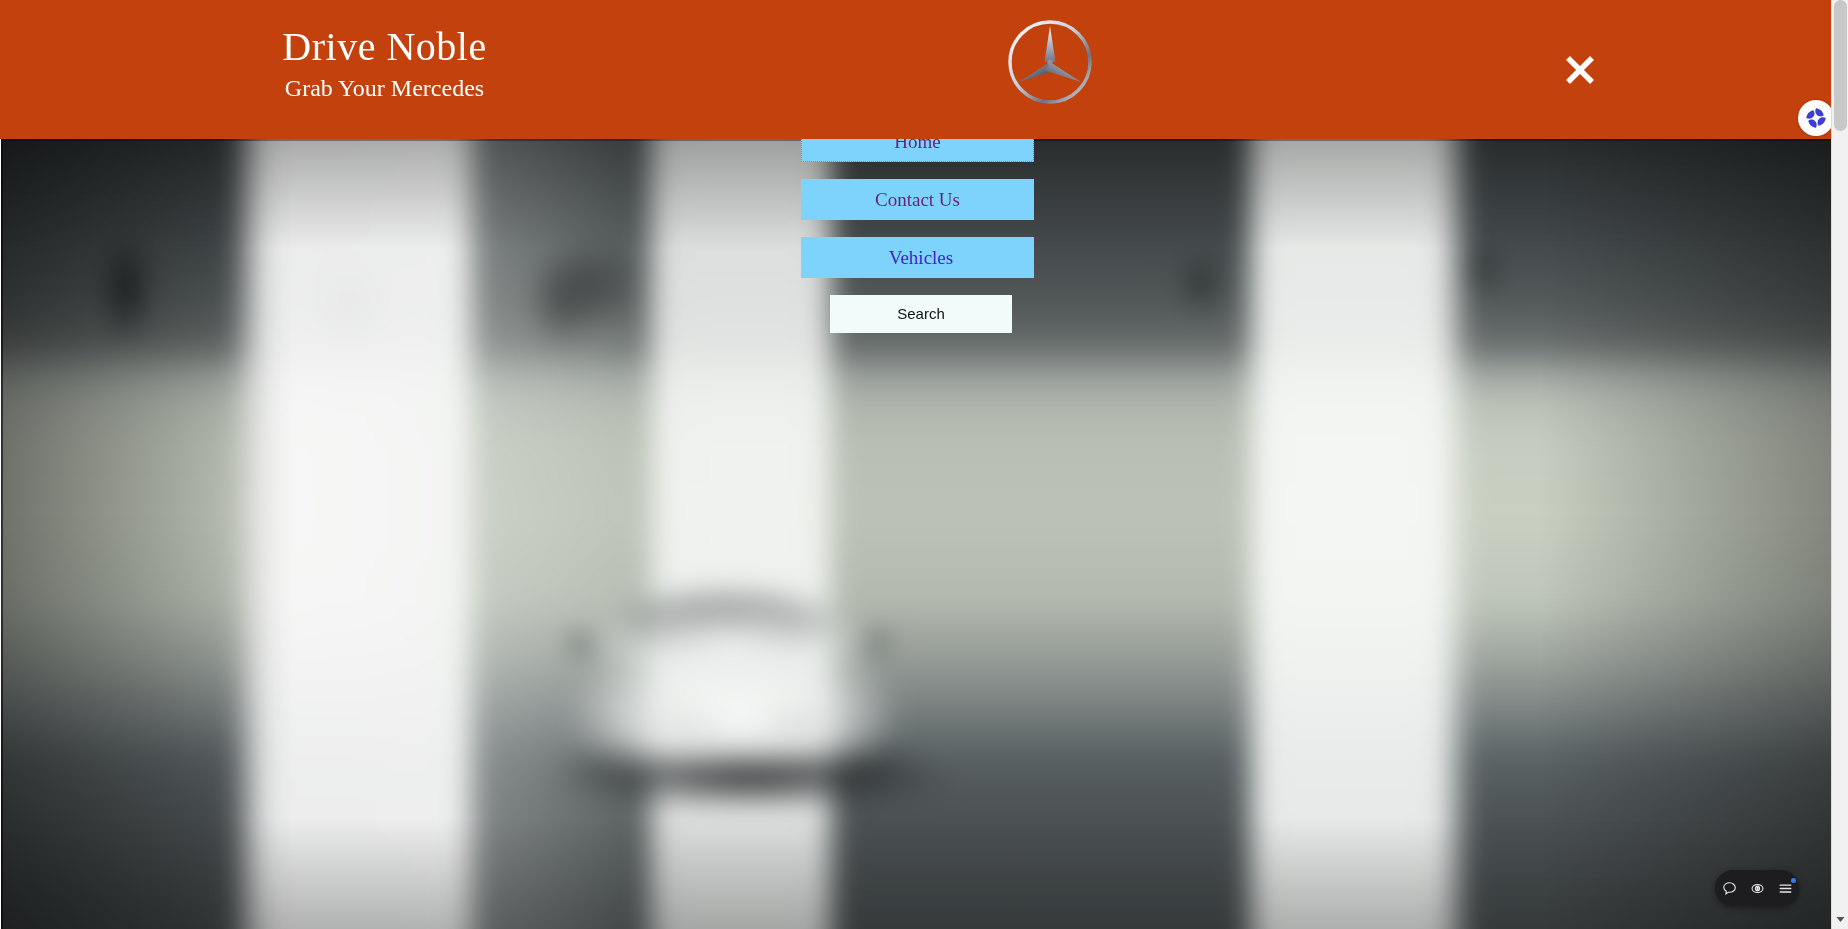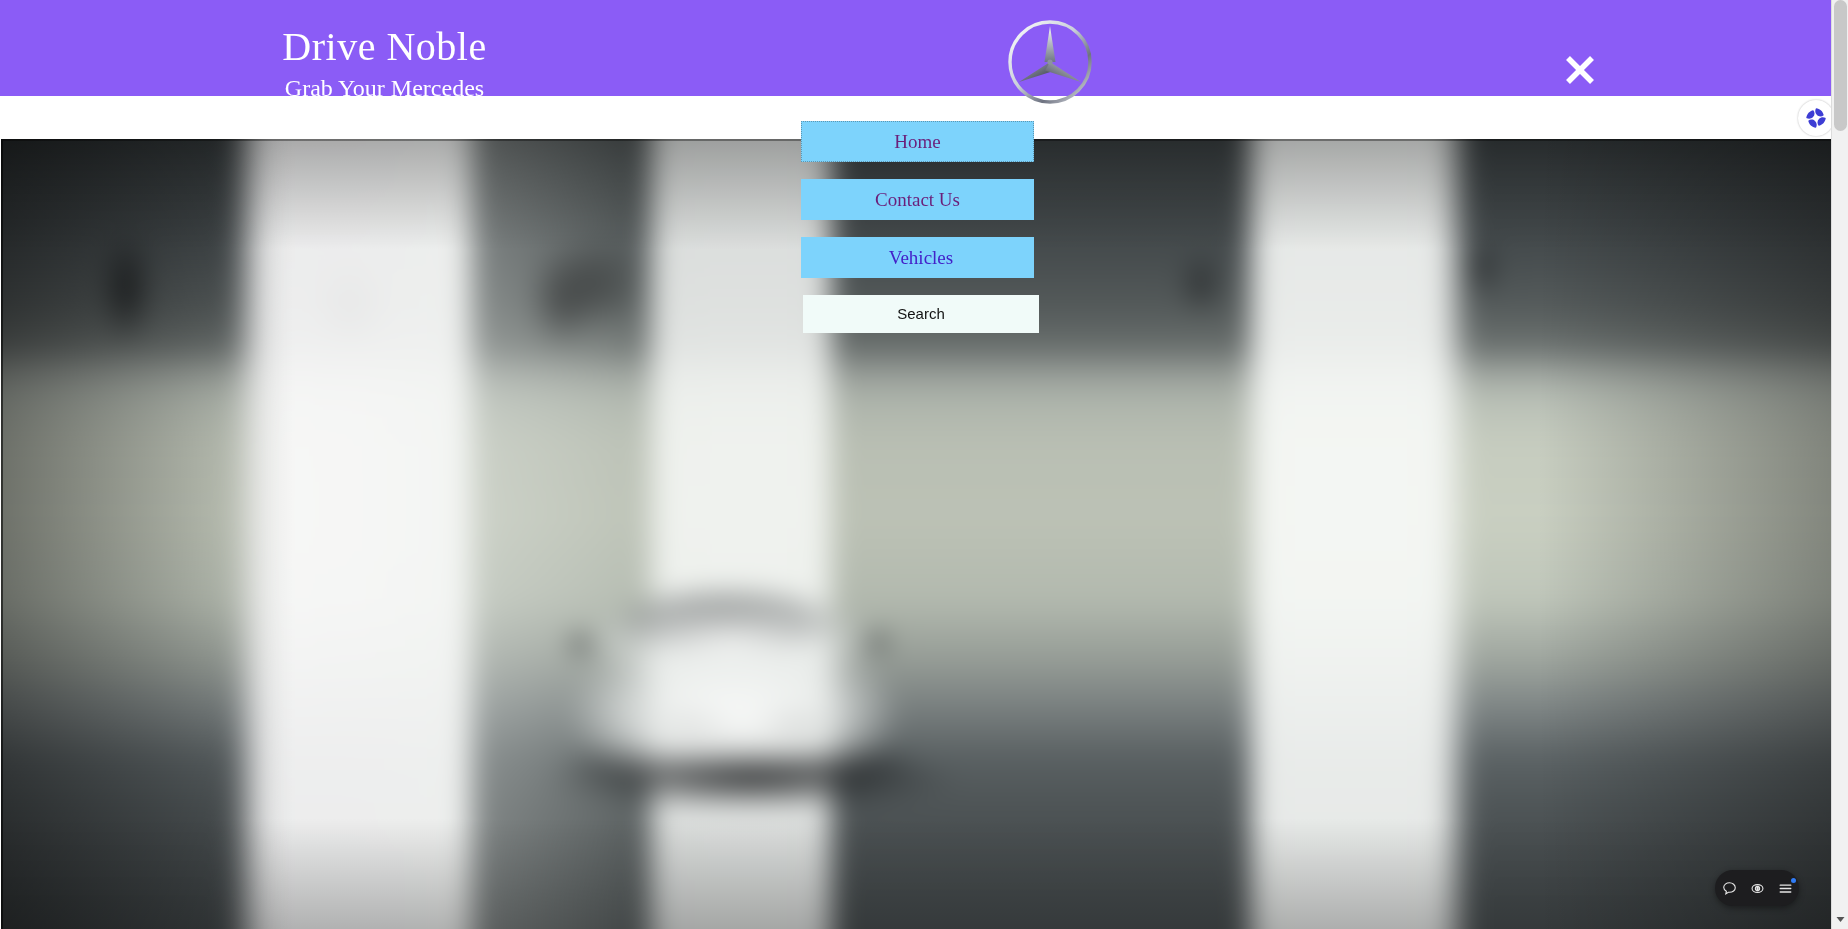--- a/index.html
+++ b/index.html
@@ -18,22 +18,22 @@
     width: 1848px;
     height: 929px;
     overflow: hidden;
   }
 
   
   .header {
     position: absolute;
     top: 0; left: 0;
     width: 1831px;
-    height: 96px;
-    background: #8b5cf6;
+    height: 139px;
+    background: #c2410c;
     z-index: 40;
   }
 
   .brand-block {
     position: absolute;
     left: 232px;
     top: 24px;
     width: 305px;
     text-align: center;
   }
@@ -186,21 +186,21 @@
     text-decoration: none;
     cursor: pointer;
     white-space: nowrap;
   }
   .menu-item.link-visited { color: #6b1f7a; }
   .menu-item.link-unvisited { color: #4321c9; padding-left: 7px; }
   .menu-item.no-focus { outline: none; }
 
   .menu-btn {
     display: block;
-    width: 236px;
+    width: 182px;
     height: 38px;
     margin: 0 auto 9px auto;
     background: #f1fbf9;
     border: 0;
     color: #121212;
     font-family: "Liberation Sans", sans-serif;
     font-size: 15px;
     line-height: 38px;
     text-align: center;
     cursor: pointer;

